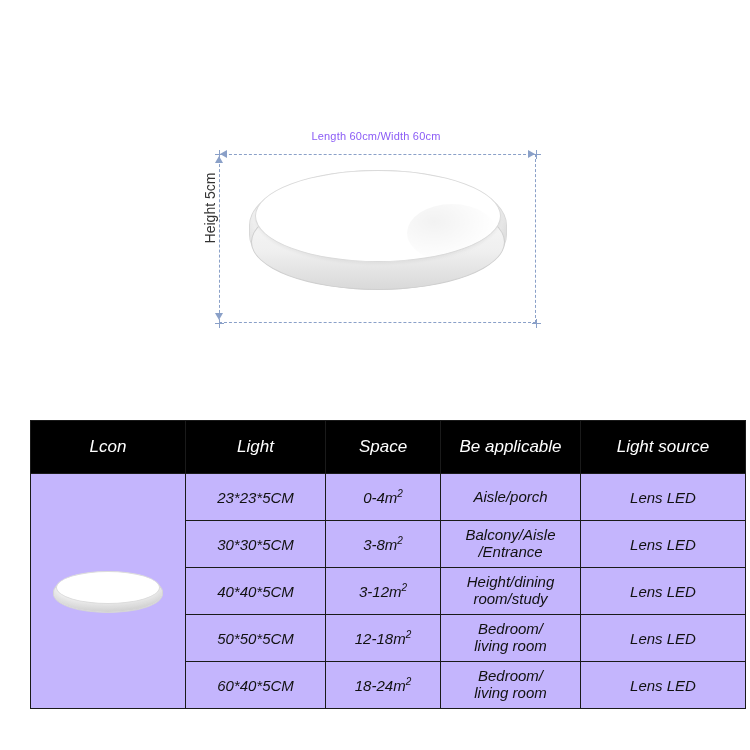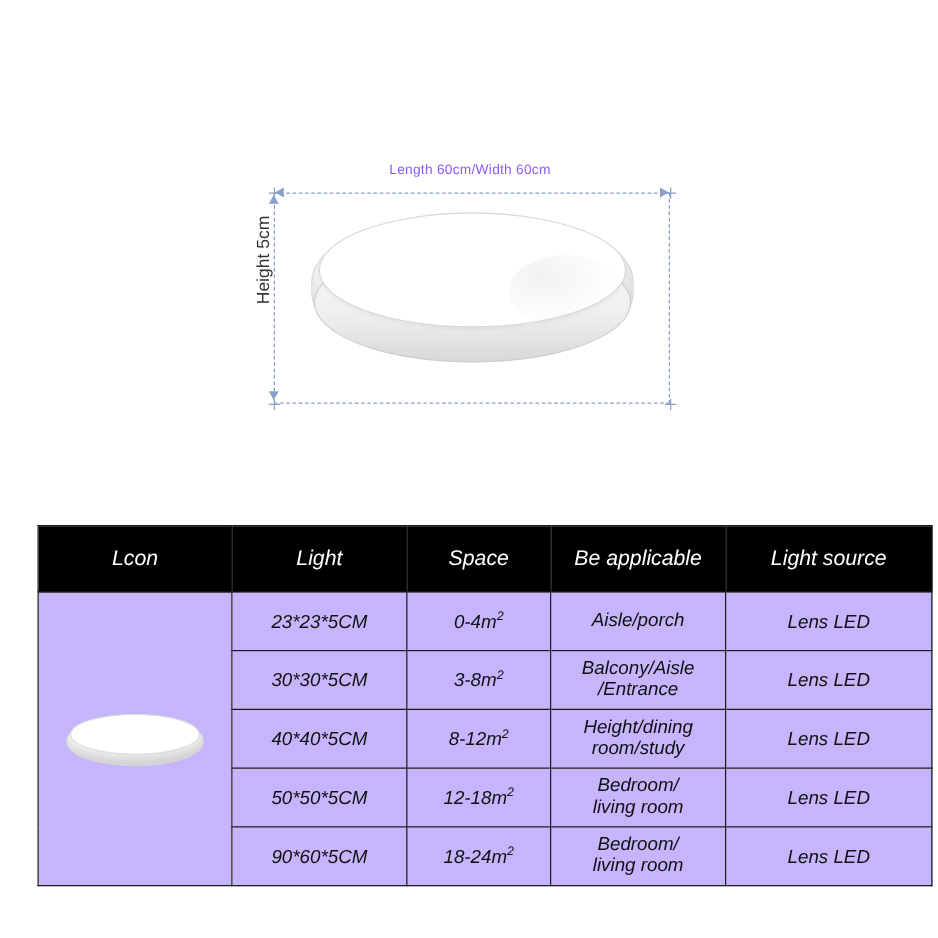--- a/index.html
+++ b/index.html
@@ -287,34 +287,34 @@
       </tr>
       <tr>
         <td>30*30*5CM</td>
         <td><span>3-8</span><span>m</span><span class="sup">2</span></td>
         <td class="cell-small" style="white-space:pre-line">Balcony/Aisle
 /Entrance</td>
         <td>Lens LED</td>
       </tr>
       <tr>
         <td>40*40*5CM</td>
-        <td><span>8-12</span><span>m</span><span class="sup">2</span></td>
+        <td><span>3-12</span><span>m</span><span class="sup">2</span></td>
         <td class="cell-small" style="white-space:pre-line">Height/dining
 room/study</td>
         <td>Lens LED</td>
       </tr>
       <tr>
         <td>50*50*5CM</td>
         <td><span>12-18</span><span>m</span><span class="sup">2</span></td>
         <td class="cell-small" style="white-space:pre-line">Bedroom/
 living room</td>
         <td>Lens LED</td>
       </tr>
       <tr>
-        <td>90*60*5CM</td>
+        <td>60*40*5CM</td>
         <td><span>18-24</span><span>m</span><span class="sup">2</span></td>
         <td class="cell-small" style="white-space:pre-line">Bedroom/
 living room</td>
         <td>Lens LED</td>
       </tr>
     </tbody>
   </table>
 </div>
 
 </body></html>

